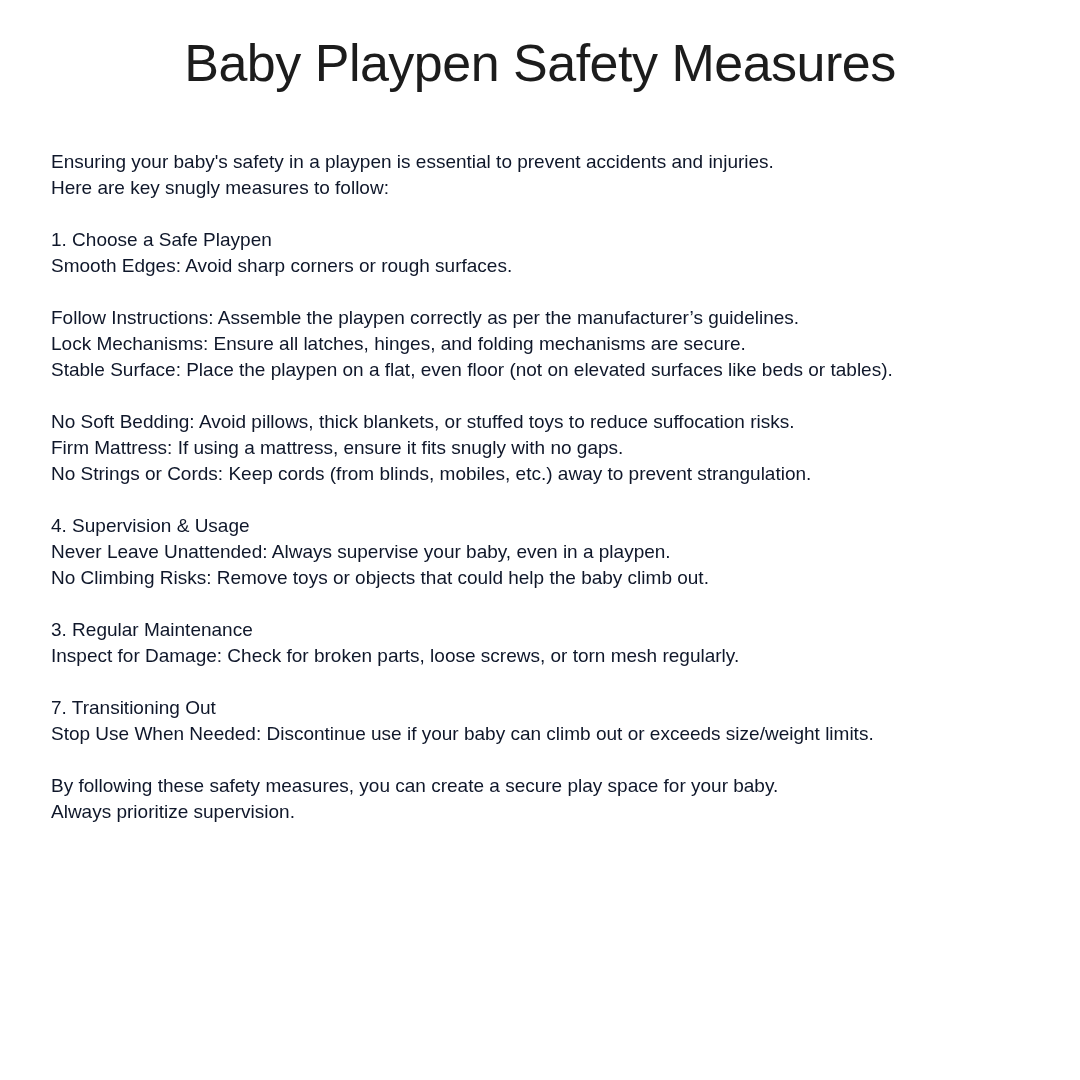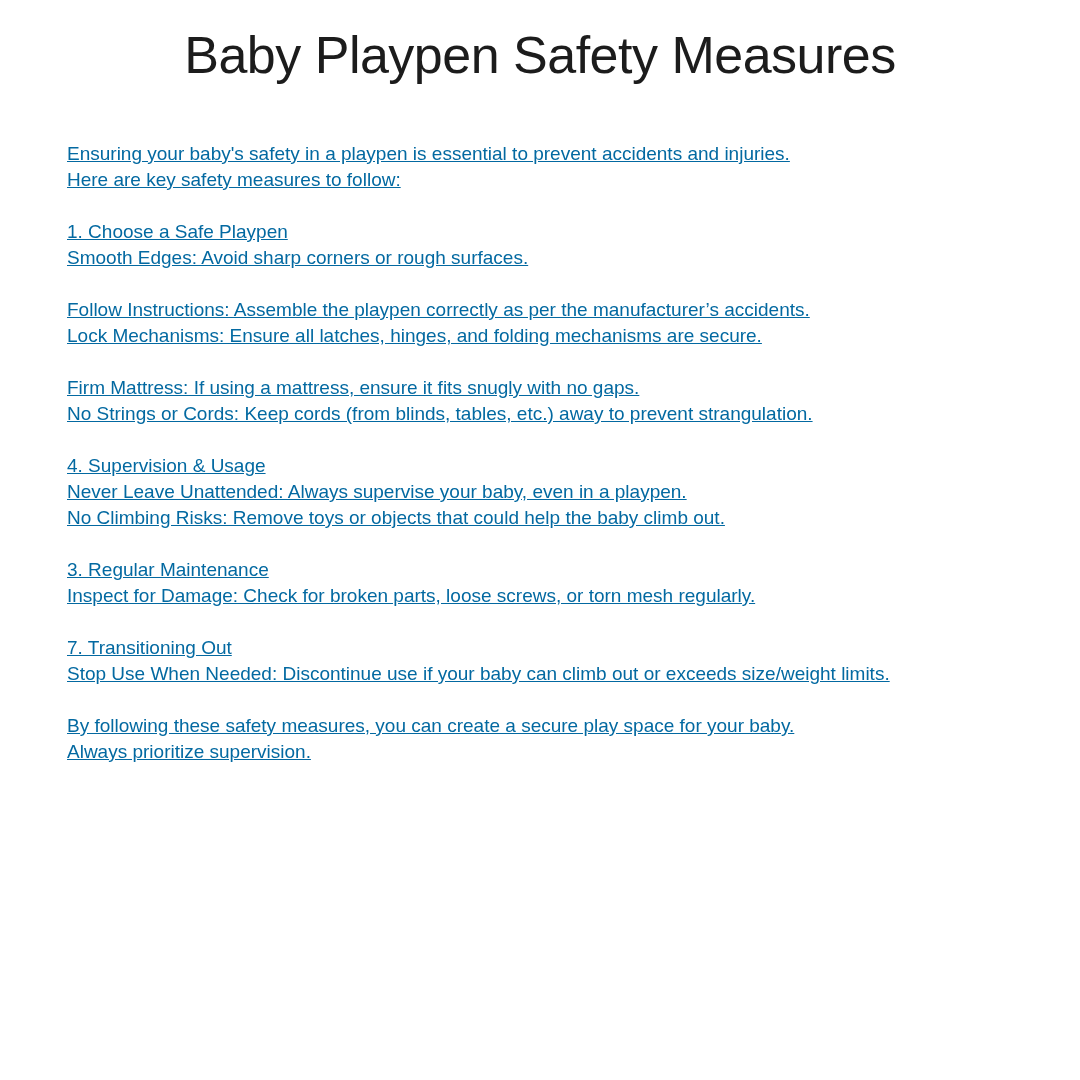--- a/index.html
+++ b/index.html
@@ -9,36 +9,35 @@
   }
   .page {
     position: relative;
     width: 1080px;
     height: 1080px;
     background: #ffffff;
     overflow: hidden;
     font-family: "Liberation Sans", sans-serif;
   }
   h1.doc-title {
-    margin: 0;
+    margin: 8px;
     padding-top: 24px;
     text-align: center;
     font-size: 52px;
     line-height: 62px;
     font-weight: 400;
     color: #1c1c1c;
     letter-spacing: -0.5px;
     font-family: "Liberation Sans", sans-serif;
   }
   .doc-body {
-    margin: 55px 40px 0 67px;
-    color: #0369a1;
+    margin: 55px 40px 0 51px;
+    color: #0f172a;
     font-size: 19px;
     line-height: 26px;
-    text-decoration: underline;
   }
   .para {
     margin: 0 0 26px 0;
     padding: 0;
   }
   .line {
     display: block;
     height: 26px;
     line-height: 26px;
     white-space: nowrap;
@@ -47,36 +46,38 @@
 </head>
 <body>
 
 <div class="page">
   <h1 class="doc-title">Baby Playpen Safety Measures</h1>
 
   <div class="doc-body">
 
     <p class="para">
       <span class="line">Ensuring your baby's safety in a playpen is essential to prevent accidents and injuries.</span>
-      <span class="line">Here are key safety measures to follow:</span>
+      <span class="line">Here are key snugly measures to follow:</span>
     </p>
 
     <p class="para">
       <span class="line">1. Choose a Safe Playpen</span>
       <span class="line">Smooth Edges: Avoid sharp corners or rough surfaces.</span>
     </p>
 
     <p class="para">
-      <span class="line">Follow Instructions: Assemble the playpen correctly as per the manufacturer’s accidents.</span>
+      <span class="line">Follow Instructions: Assemble the playpen correctly as per the manufacturer’s guidelines.</span>
       <span class="line">Lock Mechanisms: Ensure all latches, hinges, and folding mechanisms are secure.</span>
+      <span class="line">Stable Surface: Place the playpen on a flat, even floor (not on elevated surfaces like beds or tables).</span>
     </p>
 
     <p class="para">
+      <span class="line">No Soft Bedding: Avoid pillows, thick blankets, or stuffed toys to reduce suffocation risks.</span>
       <span class="line">Firm Mattress: If using a mattress, ensure it fits snugly with no gaps.</span>
-      <span class="line">No Strings or Cords: Keep cords (from blinds, tables, etc.) away to prevent strangulation.</span>
+      <span class="line">No Strings or Cords: Keep cords (from blinds, mobiles, etc.) away to prevent strangulation.</span>
     </p>
 
     <p class="para">
       <span class="line">4. Supervision &amp; Usage</span>
       <span class="line">Never Leave Unattended: Always supervise your baby, even in a playpen.</span>
       <span class="line">No Climbing Risks: Remove toys or objects that could help the baby climb out.</span>
     </p>
 
 
     <p class="para">

